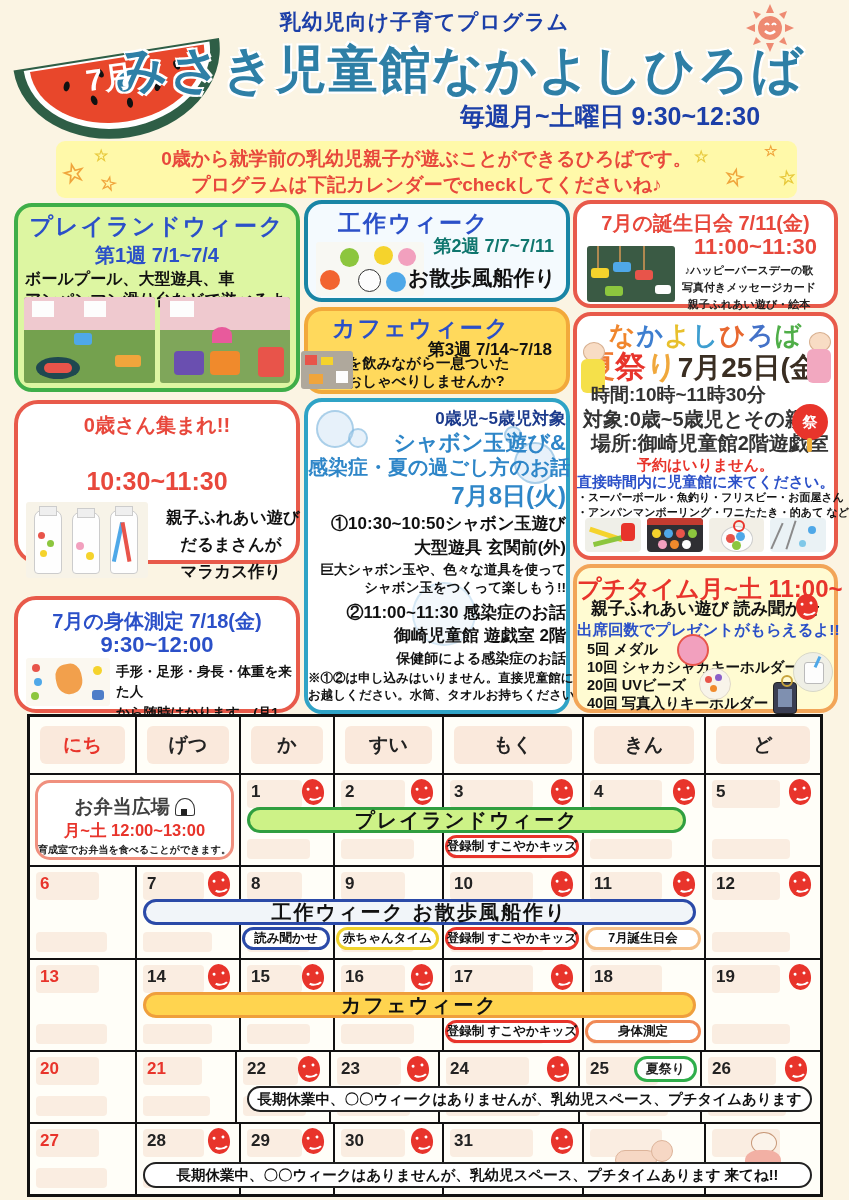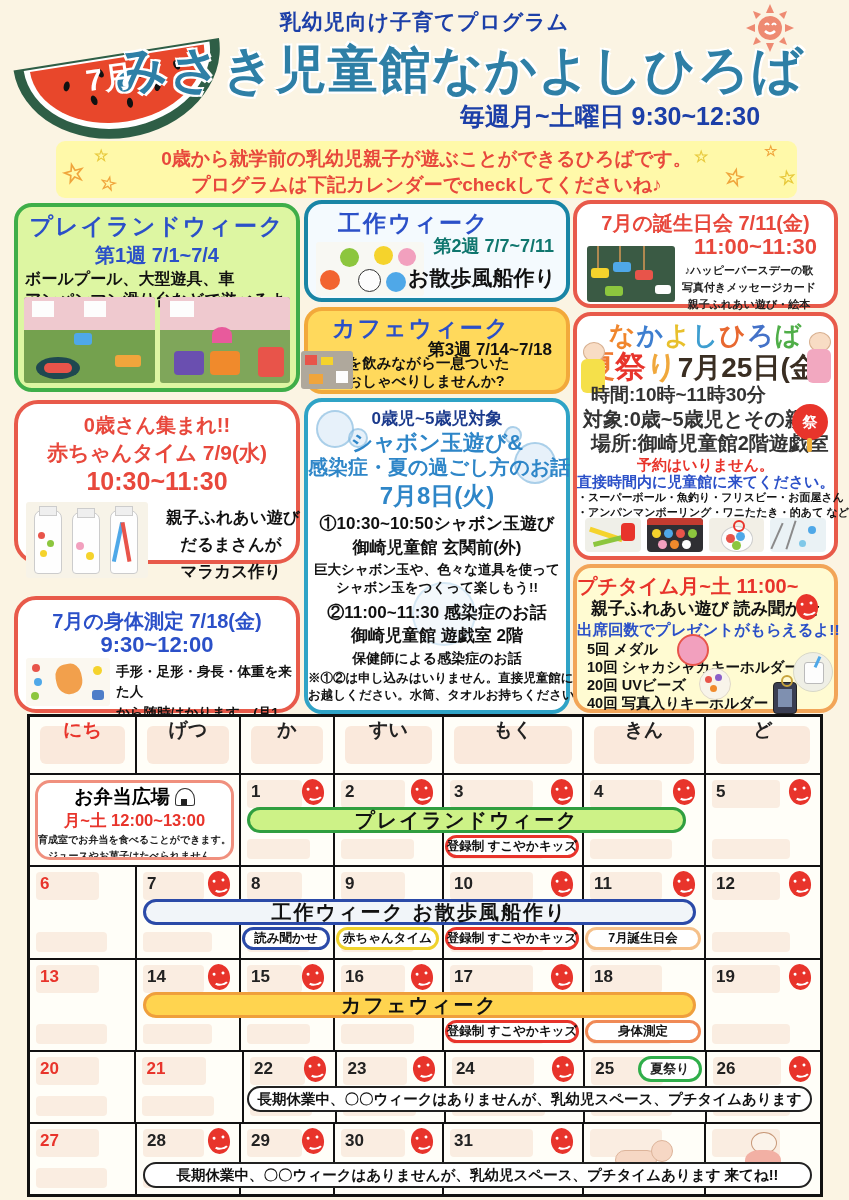--- a/index.html
+++ b/index.html
@@ -66,76 +66,76 @@
   .fan-stick{position:absolute;left:15px;top:34px;width:5px;height:14px;background:#F5B43C;border-radius:2px}
   .kid{position:absolute;width:26px;height:54px}
   .kid .head{position:absolute;left:3px;top:0;width:20px;height:18px;border-radius:50%;background:#F8DCC4;border:1px solid #D8B090}
   .kid .body{position:absolute;left:1px;top:17px;width:24px;height:34px;border-radius:6px}
 
   .by-t1{left:0;right:0;top:8px;text-align:center;font-size:20px;color:#E8483C}
   .by-t2{left:0;right:0;top:35px;text-align:center;font-size:21px;color:#E8483C;white-space:nowrap}
   .by-time{left:0;right:0;top:63px;text-align:center;font-size:25px;color:#E8483C}
   .by-items{left:148px;top:100px;width:130px;font-size:16.5px;color:#111;line-height:1.65;text-align:center;white-space:nowrap}
 
-  .sb-line{left:0;right:0;text-align:center;white-space:nowrap}
+  .sb-line{left:0;right:0;text-align:right;white-space:nowrap}
   .sb-target{top:5px;font-size:17px;color:#1B3A8C}
   .sb-t1{top:26px;font-size:22px;color:#2E86C8}
   .sb-t2{top:52px;font-size:20px;color:#2E86C8}
   .sb-date{top:78px;font-size:24px;color:#2E86C8}
   .sb-s1{top:110px;font-size:17px;color:#111}
   .sb-s1p{top:134px;font-size:17px;color:#111}
   .sb-n1{top:159px;font-size:13.5px;color:#111}
   .sb-n2{top:177px;font-size:13.5px;color:#111}
   .sb-s2{top:199px;font-size:17px;color:#111}
   .sb-s2p{top:222px;font-size:17px;color:#111}
   .sb-s2n{top:248px;font-size:14px;color:#111}
   .sb-note{font-size:12.5px;color:#111}
   .bubble{position:absolute;border-radius:50%;border:2px solid rgba(120,180,220,.55);background:rgba(160,200,235,.25)}
 
   .st-title{left:0;right:0;top:8px;text-align:center;font-size:20px;color:#2B50C8;white-space:nowrap}
   .st-time{left:0;right:0;top:32px;text-align:center;font-size:22px;color:#2B50C8}
   .st-desc{left:98px;top:62px;width:180px;font-size:13.5px;color:#111;line-height:1.5}
 
-  .pt-title{left:0;right:0;top:5px;font-size:20px;color:#E8342B;white-space:nowrap}
+  .pt-title{left:0;right:0;top:5px;font-size:24px;color:#E8342B;white-space:nowrap}
   .pt-l1{left:14px;top:29px;font-size:17px;color:#111;white-space:nowrap}
   .pt-l2{left:0;right:0;top:52px;text-align:center;font-size:15.5px;color:#2B50C8;white-space:nowrap}
   .pt-reward{left:10px;font-size:14.5px;color:#111;white-space:nowrap}
 
   
   .smiley{width:22px;height:26px;background:#E8342B;border-radius:50%;position:relative;display:inline-block;transform:rotate(-8deg)}
   .smiley::before{content:"";position:absolute;left:5px;top:8px;width:3px;height:3px;background:#fff;border-radius:50%;box-shadow:9px 0 #fff}
   .smiley::after{content:"";position:absolute;left:4px;top:9px;width:13px;height:9px;border:2px solid transparent;border-bottom:2.5px solid #fff;border-radius:50%}
 
   
   #calendar{position:absolute;left:27px;top:714px;width:796px;height:483px;border:3px solid #111;background:#FFFEF8;box-sizing:border-box}
   .cal-row{display:flex;position:relative}
   .cal-cell{position:relative;height:100%;box-sizing:border-box;background:#FFFEF8}
   .bl{border-left:2px solid #111}
   .bt{border-top:2px solid #111}
-  .head-cell{display:flex;align-items:flex-start;justify-content:center}
+  .head-cell{display:flex;align-items:center;justify-content:center}
   .head-cell::before{content:"";position:absolute;left:10px;right:10px;top:9px;bottom:9px;background:#FAE9DC;border-radius:6px}
   .head-label{font-size:19px;z-index:1;position:relative}
   .day::before{content:"";position:absolute;left:6px;top:5px;width:60%;height:28px;background:#FAEDE1;border-radius:4px}
   .day::after{content:"";position:absolute;left:6px;bottom:6px;width:68%;height:20px;background:#FAEDE1;border-radius:4px}
   .day-num{position:absolute;left:10px;top:7px;font-size:17px;z-index:2}
   .day .smiley{position:absolute;right:9px;top:4px;z-index:2}
   .day-inline-badge{position:absolute;right:3px;top:4px;border:3px solid #2FAE4A;border-radius:13px;background:#fff;font-size:13px;padding:1px 9px;z-index:2;white-space:nowrap}
   .bar{position:absolute;height:26px;border-radius:15px;display:flex;align-items:center;justify-content:center;white-space:nowrap;z-index:4;font-size:20px;color:#111;box-sizing:border-box;letter-spacing:2px}
   .bar-green{background:#CDF287;border:3.5px solid #2F9E3F}
   .bar-blue{background:#F1F5F9;border:3.5px solid #2B4AA8}
   .bar-yellow{background:#FFD44F;border:3.5px solid #EF9F3C}
   .bar-plain{background:#fff;border:2.5px solid #222;font-size:14.5px;letter-spacing:0}
   .badge{position:absolute;height:23px;background:#fff;border-radius:13px;display:flex;align-items:center;justify-content:center;font-size:12.5px;white-space:nowrap;z-index:4;box-sizing:border-box;color:#111}
   .badge-red{border:3px solid #E8342B}
   .badge-blue{border:3px solid #2B4AA8}
   .badge-yellow{border:3px solid #EFD22C}
   .badge-peach{border:3px solid #F5C08A}
   .badge-orange{border:3px solid #F08A56}
   .bento-box{position:absolute;inset:5px;background:#fff;border:3px solid #F0907E;border-radius:15px;z-index:3;text-align:center;overflow:hidden}
-  .bento-title{font-size:19px;color:#000000;margin-top:1px;display:flex;justify-content:center;align-items:center;gap:5px;white-space:nowrap}
+  .bento-title{font-size:19px;color:#404040;margin-top:11px;display:flex;justify-content:center;align-items:center;gap:5px;white-space:nowrap}
   .bento-time{font-size:16.5px;color:#E8342B;white-space:nowrap}
   .bento-note{font-size:10px;color:#222;line-height:1.55;white-space:nowrap}
   .onigiri{width:18px;height:16px;background:#fff;border:1.5px solid #333;border-radius:50% 50% 16% 16%/62% 62% 14% 14%;position:relative;display:inline-block}
   .onigiri::after{content:"";position:absolute;left:5px;bottom:0;width:6px;height:6px;background:#222}
   .illus{position:absolute;left:50%;top:45%;transform:translate(-50%,-50%)}
   .illus-baby{width:58px;height:36px}
   .illus-baby::before{content:"";position:absolute;left:0;top:12px;width:40px;height:18px;background:#F6D7C4;border:1px solid #DDB49A;border-radius:12px}
   .illus-baby::after{content:"";position:absolute;right:0;top:2px;width:20px;height:20px;background:#F6D7C4;border:1px solid #DDB49A;border-radius:50%}
   .illus-wave{width:44px;height:48px}
   .illus-wave::before{content:"";position:absolute;left:10px;top:0;width:24px;height:20px;background:#FBF3EA;border:1.5px solid #C89878;border-radius:50%}
@@ -319,21 +319,20 @@
       <div style="position:absolute;left:6px;top:4px;width:2px;height:28px;background:#8A8A8A;transform:rotate(24deg)"></div>
       <div style="position:absolute;left:20px;top:2px;width:2px;height:30px;background:#8A8A8A;transform:rotate(18deg)"></div>
       <div style="position:absolute;right:10px;top:8px;width:8px;height:8px;border-radius:50%;background:#4FA8E8"></div>
       <div style="position:absolute;right:20px;bottom:5px;width:7px;height:7px;border-radius:50%;background:#7FC8E8"></div>
     </div>
   </div>
 </div>
 
 <div class="box box-baby">
   <div class="abs by-t1">0歳さん集まれ!!</div>
-  <div class="abs by-t2">赤ちゃんタイム 7/9(水)</div>
   <div class="abs by-time">10:30~11:30</div>
   <div class="abs ph" style="left:8px;top:98px;width:122px;height:76px;background:#F7F3E8;flex:none">
     <div style="position:absolute;left:8px;top:8px;width:26px;height:62px;background:#FEFEFE;border:1px solid #CCC;border-radius:8px 8px 4px 4px"></div>
     <div style="position:absolute;left:13px;top:4px;width:16px;height:8px;background:#EFEFEF;border:1px solid #CCC"></div>
     <div style="position:absolute;left:12px;top:30px;width:7px;height:7px;background:#E8544A;border-radius:50%"></div>
     <div style="position:absolute;left:21px;top:38px;width:7px;height:7px;background:#8CC63E;border-radius:50%"></div>
     <div style="position:absolute;left:14px;top:48px;width:7px;height:7px;background:#F5D32C;border-radius:50%"></div>
     <div style="position:absolute;left:46px;top:10px;width:26px;height:60px;background:#FEFEFE;border:1px solid #CCC;border-radius:8px 8px 4px 4px"></div>
     <div style="position:absolute;left:51px;top:6px;width:16px;height:8px;background:#EFEFEF;border:1px solid #CCC"></div>
     <div style="position:absolute;left:50px;top:40px;width:8px;height:8px;background:#F2A0BE;border-radius:50%"></div>
@@ -354,21 +353,21 @@
   <div class="bubble" style="left:8px;top:8px;width:34px;height:34px"></div>
   <div class="bubble" style="left:40px;top:26px;width:16px;height:16px"></div>
   <div class="bubble" style="right:10px;top:40px;width:38px;height:38px"></div>
   <div class="bubble" style="right:44px;top:24px;width:14px;height:14px"></div>
   <div class="bubble" style="left:104px;top:180px;width:60px;height:60px;opacity:.5"></div>
   <div class="abs sb-line sb-target">0歳児~5歳児対象</div>
   <div class="abs sb-line sb-t2">感染症・夏の過ごし方のお話</div>
   <div class="abs sb-line sb-t1">シャボン玉遊び&amp;</div>
   <div class="abs sb-line sb-date">7月8日(火)</div>
   <div class="abs sb-line sb-s1">①10:30~10:50シャボン玉遊び</div>
-  <div class="abs sb-line sb-s1p">御崎児童館 玄関前(外)</div>
+  <div class="abs sb-line sb-s1p">大型遊具 玄関前(外)</div>
   <div class="abs sb-line sb-n1">巨大シャボン玉や、色々な道具を使って</div>
   <div class="abs sb-line sb-n2">シャボン玉をつくって楽しもう!!</div>
   <div class="abs sb-line sb-s2">②11:00~11:30 感染症のお話</div>
   <div class="abs sb-line sb-s2p">御崎児童館 遊戯室 2階</div>
   <div class="abs sb-line sb-s2n">保健師による感染症のお話</div>
   <div class="abs sb-line sb-note" style="top:268px">※①②は申し込みはいりません。直接児童館に</div>
   <div class="abs sb-line sb-note" style="top:285px">お越しください。水筒、タオルお持ちください。</div>
 </div>
 
 <div class="box box-shintai">
@@ -529,21 +528,21 @@
         <span class="smiley"></span>
       </div>
       <div class="bar bar-yellow" style="left: 113px; width: 553px; top: 32px;">カフェウィーク</div>
       <div class="badge badge-red" style="left: 415px; width: 134px; top: 60px;">登録制 すこやかキッズ</div>
       <div class="badge badge-orange" style="left: 555px; width: 116px; top: 60px;">身体測定</div>
     </div>
     <div class="cal-row bt" style="height: 70px;">
       <div class="cal-cell day" style="width: 105px;">
         <div class="day-num red-text">20</div>
       </div>
-      <div class="cal-cell bl day" style="width: 108px;">
+      <div class="cal-cell bl day" style="width: 100px;">
         <div class="day-num red-text">21</div>
       </div>
       <div class="cal-cell bl day" style="width: 94px;">
         <div class="day-num">22</div>
         <span class="smiley"></span>
       </div>
       <div class="cal-cell bl day" style="width: 109px;">
         <div class="day-num">23</div>
         <span class="smiley"></span>
       </div>

